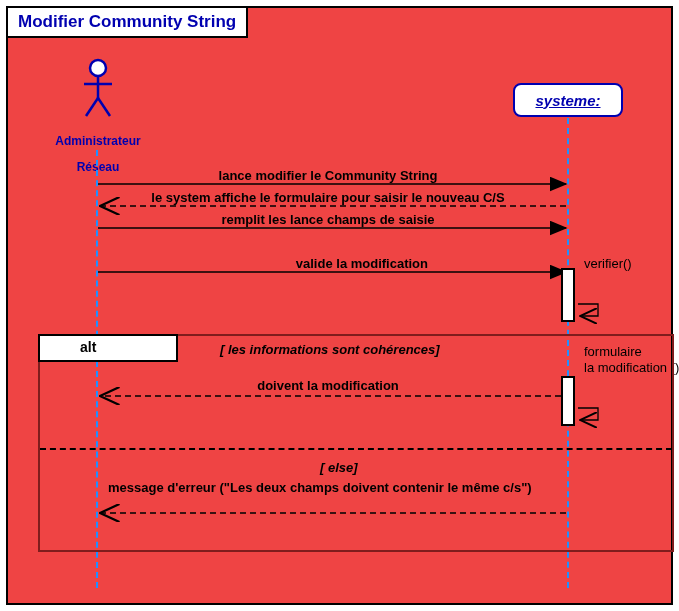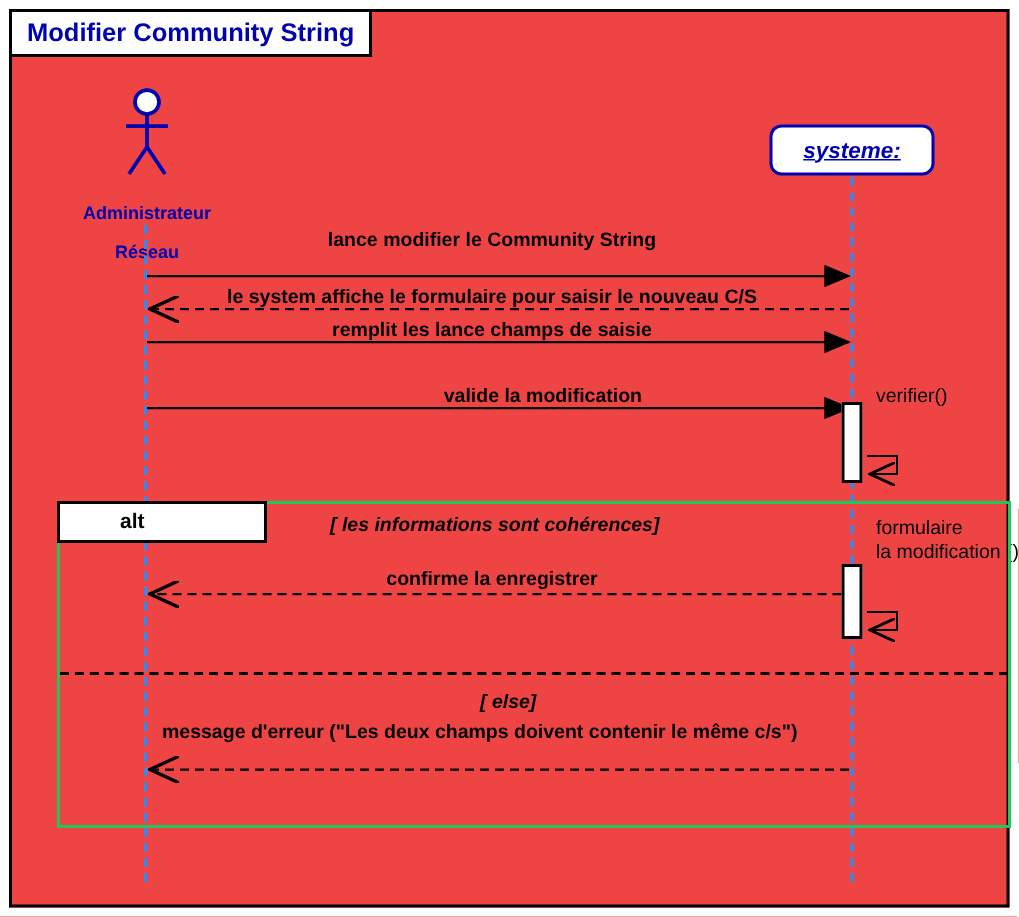--- a/index.html
+++ b/index.html
@@ -63,21 +63,21 @@
     position: absolute;
     font-size: 13px;
     font-weight: bold;
     text-align: center;
     white-space: nowrap;
   }
   .alt-frame {
     position: absolute;
     left: 30px; top: 326px;
     width: 636px; height: 218px;
-    border: 2px solid #22c55e;
+    border: 2px solid #7f1d1d;
     background: transparent;
   }
   .alt-label {
     position: absolute;
     left: -2px; top: -2px;
     width: 140px; height: 28px;
     border: 2px solid #000;
     background: #fff;
     font-weight: bold;
     font-size: 14px;
@@ -151,28 +151,28 @@
     <line x1="553" y1="388" x2="92" y2="388" stroke="#000" stroke-width="1.5" stroke-dasharray="6,4" marker-end="url(#openArrow)"></line>
 
     <path d="M570,400 L590,400 L590,412 L572,412" fill="none" stroke="#000" stroke-width="1.3" marker-end="url(#openArrow)"></path>
 
     <line x1="558" y1="505" x2="92" y2="505" stroke="#000" stroke-width="1.5" stroke-dasharray="6,4" marker-end="url(#openArrow)"></line>
   </svg>
 
   <div class="exec-bar" style="left:553px; top:260px; height:54px;"></div>
   <div class="exec-bar" style="left:553px; top:368px; height:50px;"></div>
 
-  <div class="msg-label" style="left:170px; top:144px; width:300px;">lance  modifier le Community String</div>
+  <div class="msg-label" style="left:170px; top:160px; width:300px;">lance  modifier le Community String</div>
   <div class="msg-label" style="left:110px; top:182px; width:420px;">le system affiche le formulaire pour saisir le nouveau C/S</div>
   <div class="msg-label" style="left:170px; top:204px; width:300px;">remplit les  lance champs de saisie</div>
   <div class="msg-label" style="left:220px; top:248px; width:200px;text-align:right;">valide la modification</div>
   <div class="msg-label" style="left:576px; top:248px; font-weight:normal;">verifier()</div>
   <div class="msg-label" style="left:576px; top:336px; font-weight:normal; text-align:left;">formulaire</div>
   <div class="msg-label" style="left:576px; top:352px; font-weight:normal; text-align:left;">la modification ()</div>
-  <div class="msg-label" style="left:210px; top:370px; width:220px;">confirme la enregistrer</div>
+  <div class="msg-label" style="left:210px; top:370px; width:220px;">doivent la modification</div>
   <div class="msg-label" style="left:100px; top:472px; width:460px; text-align:left;">message d'erreur ("Les deux champs  doivent contenir le même c/s")</div>
 
   <div class="alt-frame">
     <div class="alt-label">
       <span style="margin-left:28px;">alt</span>
     </div>
     <div class="alt-divider"></div>
     <div class="guard" style="left:180px; top:6px;">[ les informations sont cohérences]</div>
     <div class="guard" style="left:280px; top:124px;">[ else]</div>
   </div>

